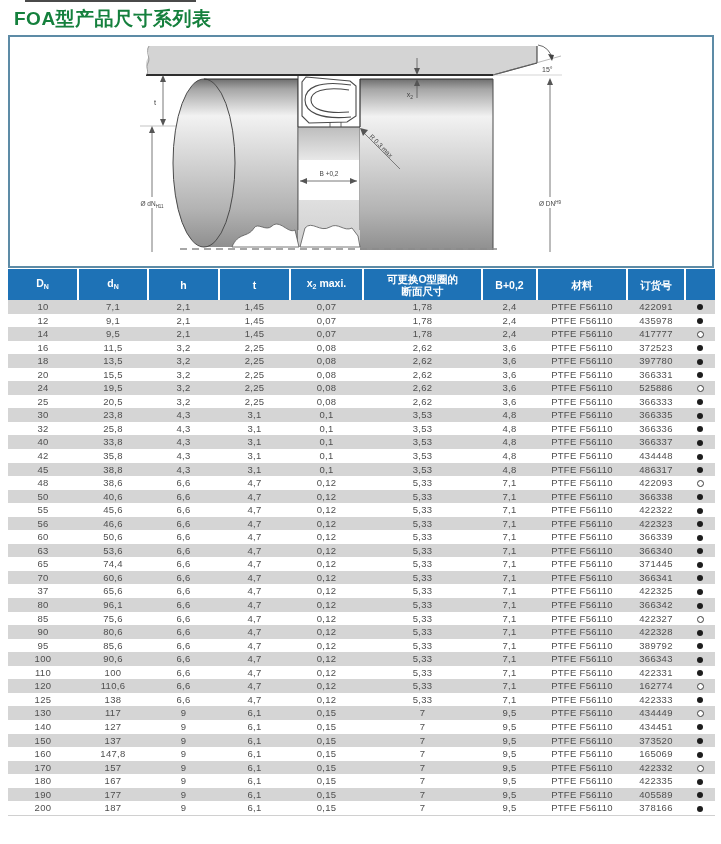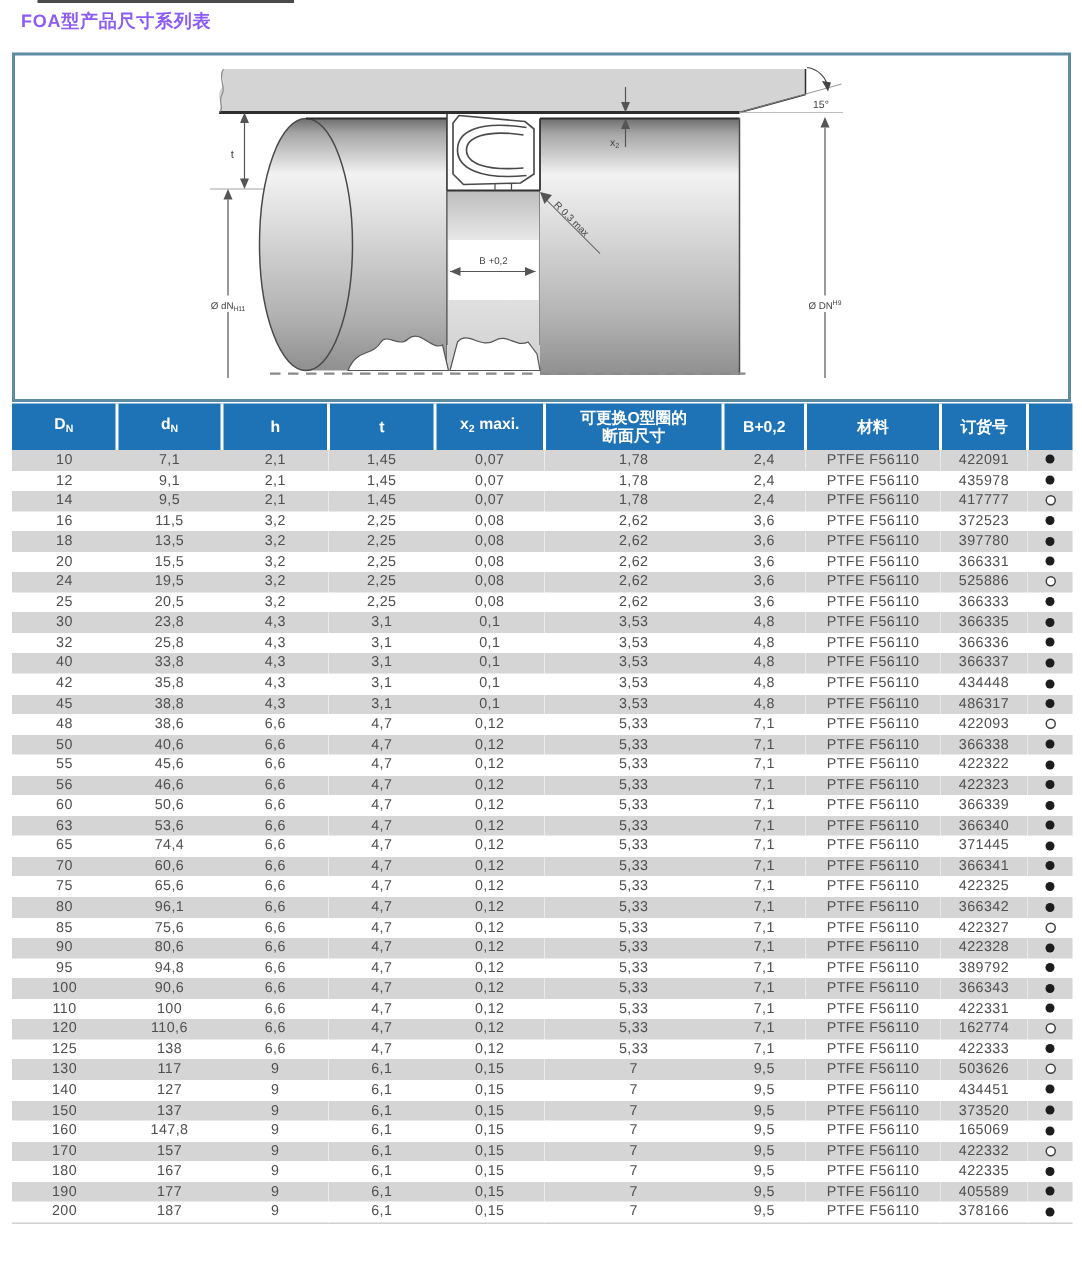--- a/index.html
+++ b/index.html
@@ -2,21 +2,21 @@
 <html><head>
 <meta charset="utf-8">
 <style>
   html,body{margin:0;padding:0;}
   body{
     width:721px;height:844px;position:relative;background:#ffffff;
     font-family:"Liberation Sans", sans-serif; overflow:hidden;
   }
   .top-strip{position:absolute;left:25px;top:0;width:171px;height:2px;background:#4a4a4a;}
   .page-title{
-    position:absolute;left:14px;top:6px;font-size:12px;font-weight:bold;color:#8b5cf6;
+    position:absolute;left:14px;top:6px;font-size:19px;font-weight:bold;color:#15803d;
     letter-spacing:0.5px;
   }
   .drawing-box{
     position:absolute;left:8px;top:35px;width:702px;height:229px;
     border:2px solid #5d8ba6;background:#ffffff;
   }
   .drawing-box svg{display:block;}
 
   .product-table{
     position:absolute;left:8px;top:269px;width:707px;
@@ -443,21 +443,21 @@
     <td>6,6</td>
     <td>4,7</td>
     <td>0,12</td>
     <td>5,33</td>
     <td>7,1</td>
     <td>PTFE F56110</td>
     <td>366341</td>
     <td><span class="dot filled" title="filled"></span></td>
   </tr>
       <tr>
-    <td>75</td>
+    <td>37</td>
     <td>65,6</td>
     <td>6,6</td>
     <td>4,7</td>
     <td>0,12</td>
     <td>5,33</td>
     <td>7,1</td>
     <td>PTFE F56110</td>
     <td>422325</td>
     <td><span class="dot filled" title="filled"></span></td>
   </tr>
@@ -492,21 +492,21 @@
     <td>4,7</td>
     <td>0,12</td>
     <td>5,33</td>
     <td>7,1</td>
     <td>PTFE F56110</td>
     <td>422328</td>
     <td><span class="dot filled" title="filled"></span></td>
   </tr>
       <tr>
     <td>95</td>
-    <td>94,8</td>
+    <td>85,6</td>
     <td>6,6</td>
     <td>4,7</td>
     <td>0,12</td>
     <td>5,33</td>
     <td>7,1</td>
     <td>PTFE F56110</td>
     <td>389792</td>
     <td><span class="dot filled" title="filled"></span></td>
   </tr>
       <tr>
@@ -559,21 +559,21 @@
   </tr>
       <tr>
     <td>130</td>
     <td>117</td>
     <td>9</td>
     <td>6,1</td>
     <td>0,15</td>
     <td>7</td>
     <td>9,5</td>
     <td>PTFE F56110</td>
-    <td>503626</td>
+    <td>434449</td>
     <td><span class="dot open" title="open"></span></td>
   </tr>
       <tr>
     <td>140</td>
     <td>127</td>
     <td>9</td>
     <td>6,1</td>
     <td>0,15</td>
     <td>7</td>
     <td>9,5</td>

